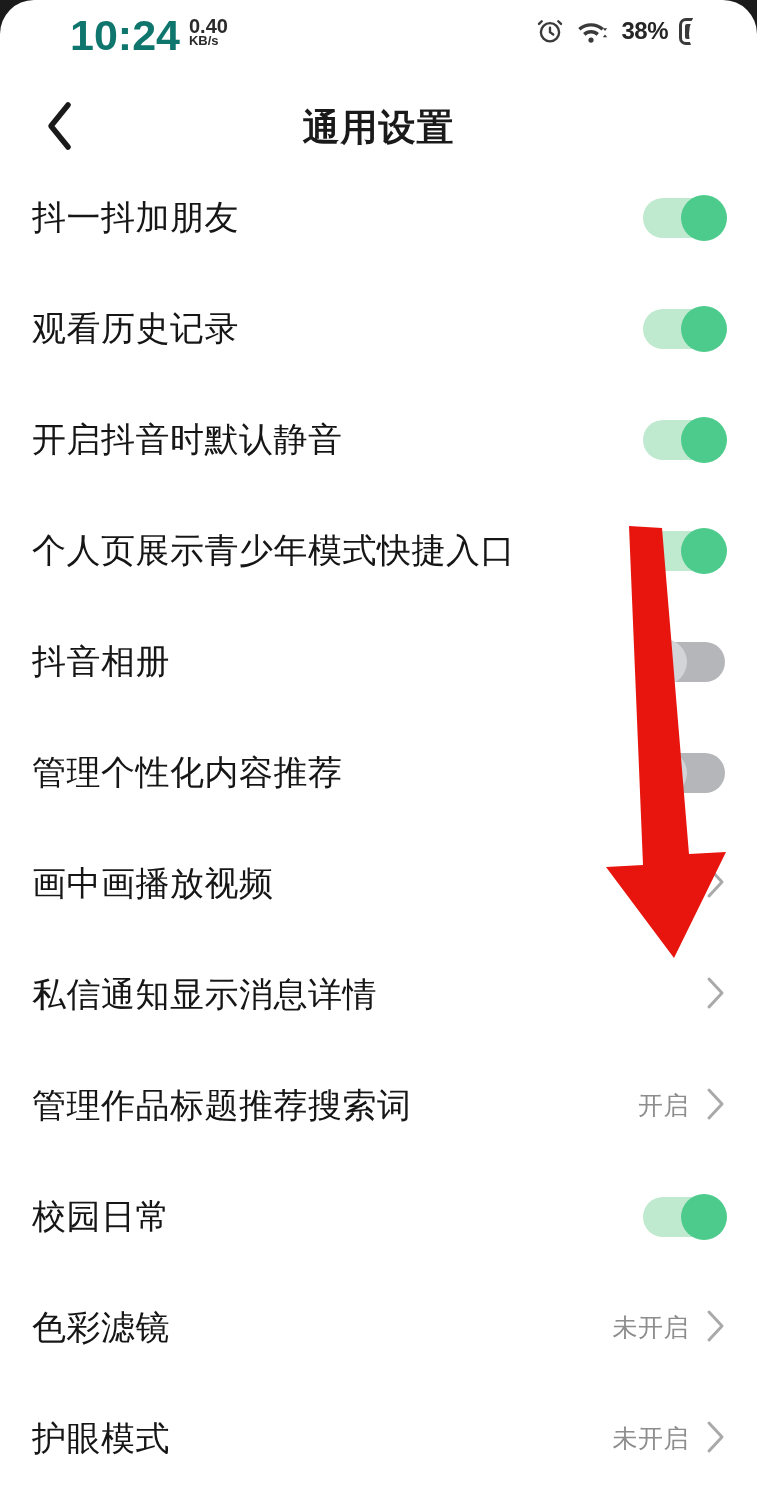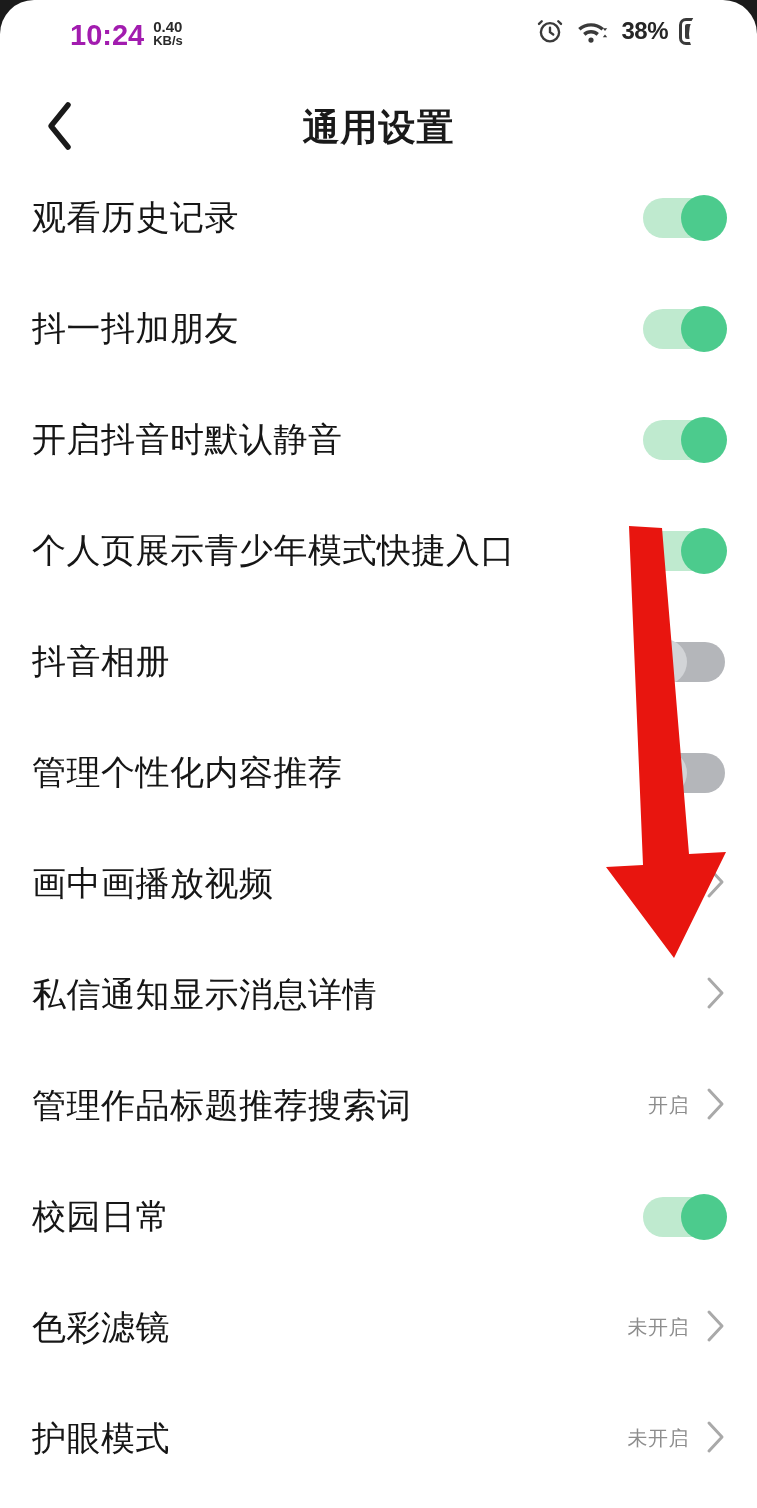--- a/index.html
+++ b/index.html
@@ -87,34 +87,34 @@
     width: 5px;
     background: #2a2a2a;
     border-radius: 1px;
   }
   .bars i:nth-child(1) { height: 7px; }
   .bars i:nth-child(2) { height: 10px; }
   .bars i:nth-child(3) { height: 13px; }
   .bars i:nth-child(4) { height: 16px; }
   .bars i:nth-child(5) { height: 18px; }
   .clock {
-    font-size: 29px;
+    font-size: 43px;
     font-weight: bold;
-    color: #a21caf;
+    color: #0f766e;
     letter-spacing: 0px;
     line-height: 30px;
   }
   .netspeed {
     display: flex;
     flex-direction: column;
     align-items: flex-start;
     line-height: 1;
     margin-bottom: 2px;
   }
-  .netspeed .val { font-size: 15px; font-weight: bold; color: #2a2a2a; line-height: 15px;}
+  .netspeed .val { font-size: 20px; font-weight: bold; color: #2a2a2a; line-height: 15px;}
   .netspeed .unit { font-size: 13px; font-weight: bold; color: #2a2a2a; line-height: 14px;}
 
   .status-right {
     display: flex;
     align-items: center;
     gap: 11px;
   }
   .icon-svg { display: block; }
   .battery-pct {
     font-size: 24px;
@@ -205,21 +205,21 @@
     color: #161616;
     letter-spacing: 0.5px;
     white-space: nowrap;
   }
   .row-right {
     display: flex;
     align-items: center;
     gap: 16px;
   }
   .row-value {
-    font-size: 20px;
+    font-size: 25px;
     color: #8d8d8d;
     letter-spacing: 0.5px;
   }
   .chev {
     width: 20px;
     height: 34px;
     flex: 0 0 auto;
   }
   
   .toggle {
@@ -305,29 +305,29 @@
         <svg class="icon-svg" width="32" height="52" viewBox="0 0 32 52" fill="none" stroke="#1a1a1a" stroke-width="5.5" stroke-linecap="round" stroke-linejoin="round">
           <path d="M24 5 7 26l17 21"></path>
         </svg>
       </span>
     </div>
     <div class="page-title">通用设置</div>
   </div>
 
   <div class="list" id="settings-list">
       <div class="row">
+        <span class="row-label">抖一抖加朋友</span>
+        <span class="row-right">
+          <div class="toggle on">
+            <span class="knob"></span>
+          </div>
+        </span>
+      </div>
+      <div class="row">
         <span class="row-label">观看历史记录</span>
-        <span class="row-right">
-          <div class="toggle on">
-            <span class="knob"></span>
-          </div>
-        </span>
-      </div>
-      <div class="row">
-        <span class="row-label">抖一抖加朋友</span>
         <span class="row-right">
           <div class="toggle on">
             <span class="knob"></span>
           </div>
         </span>
       </div>
       <div class="row">
         <span class="row-label">开启抖音时默认静音</span>
         <span class="row-right">
           <div class="toggle on">

